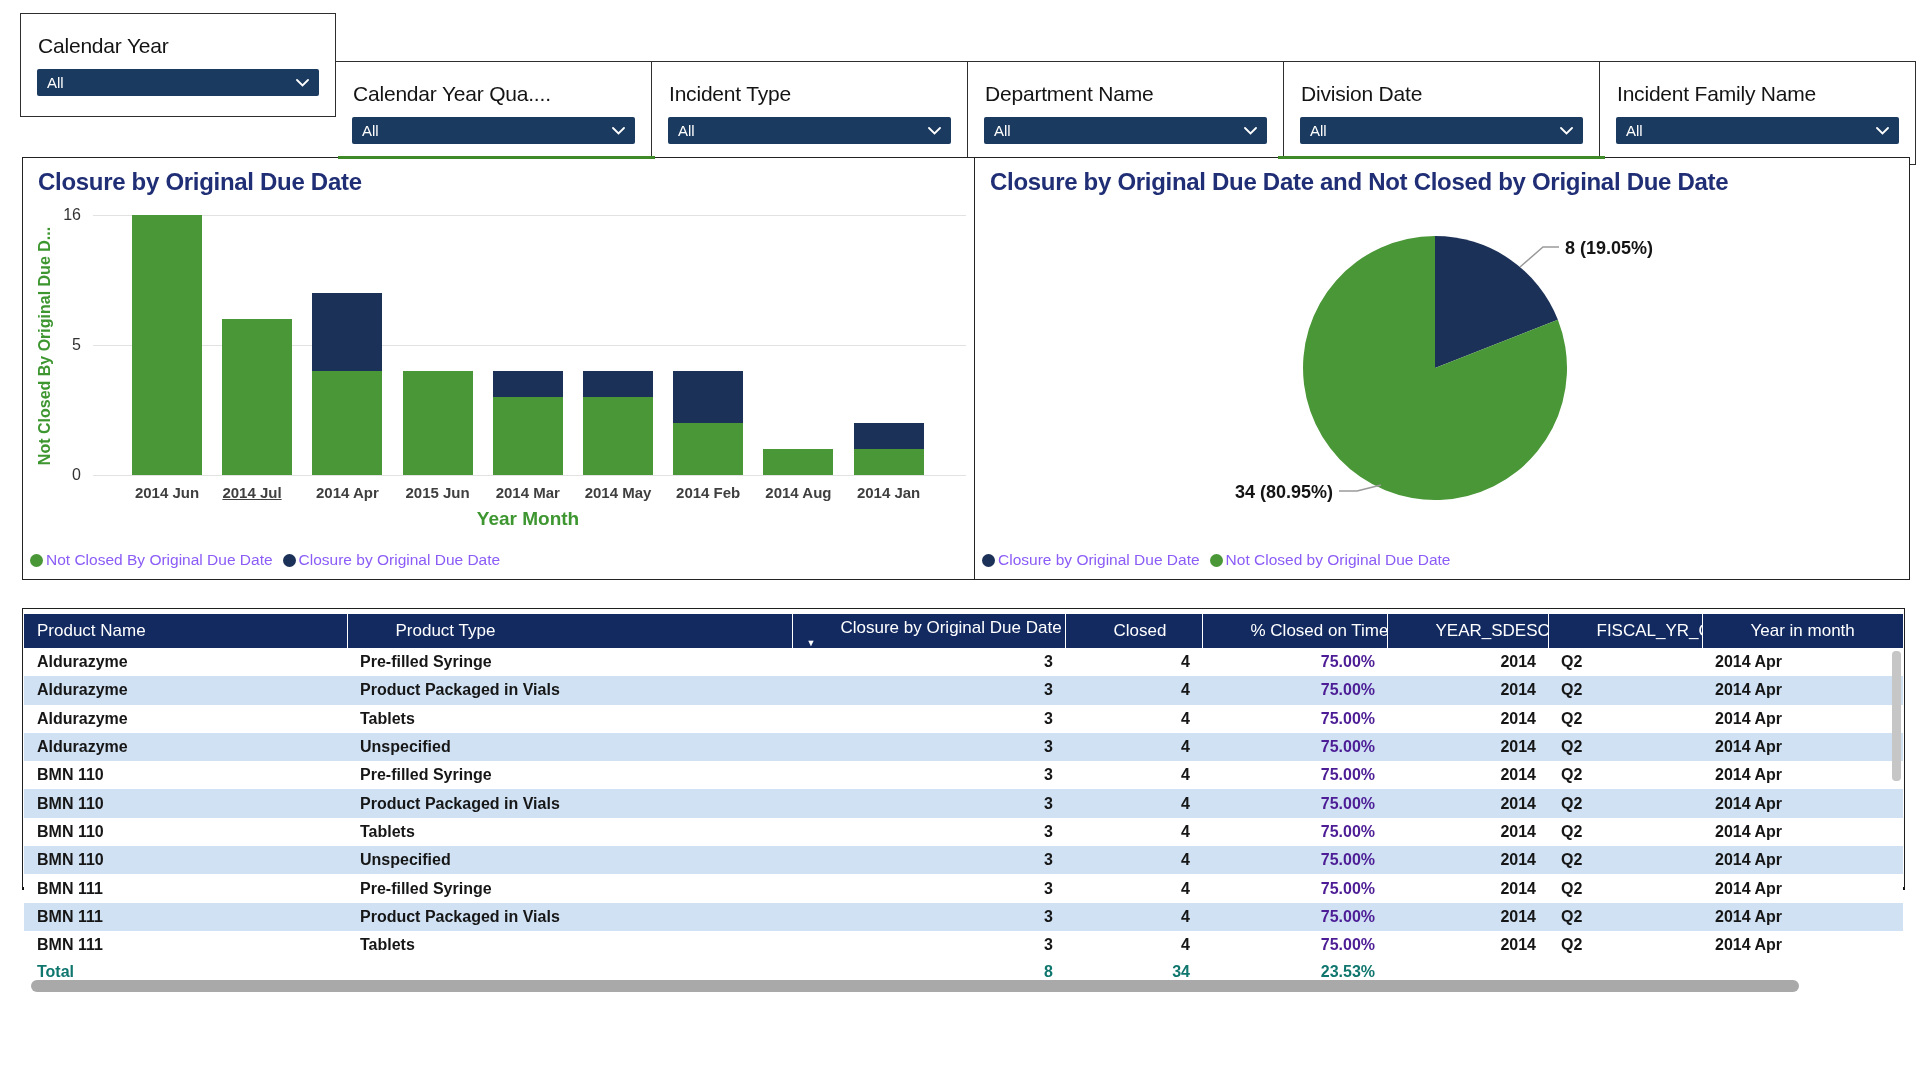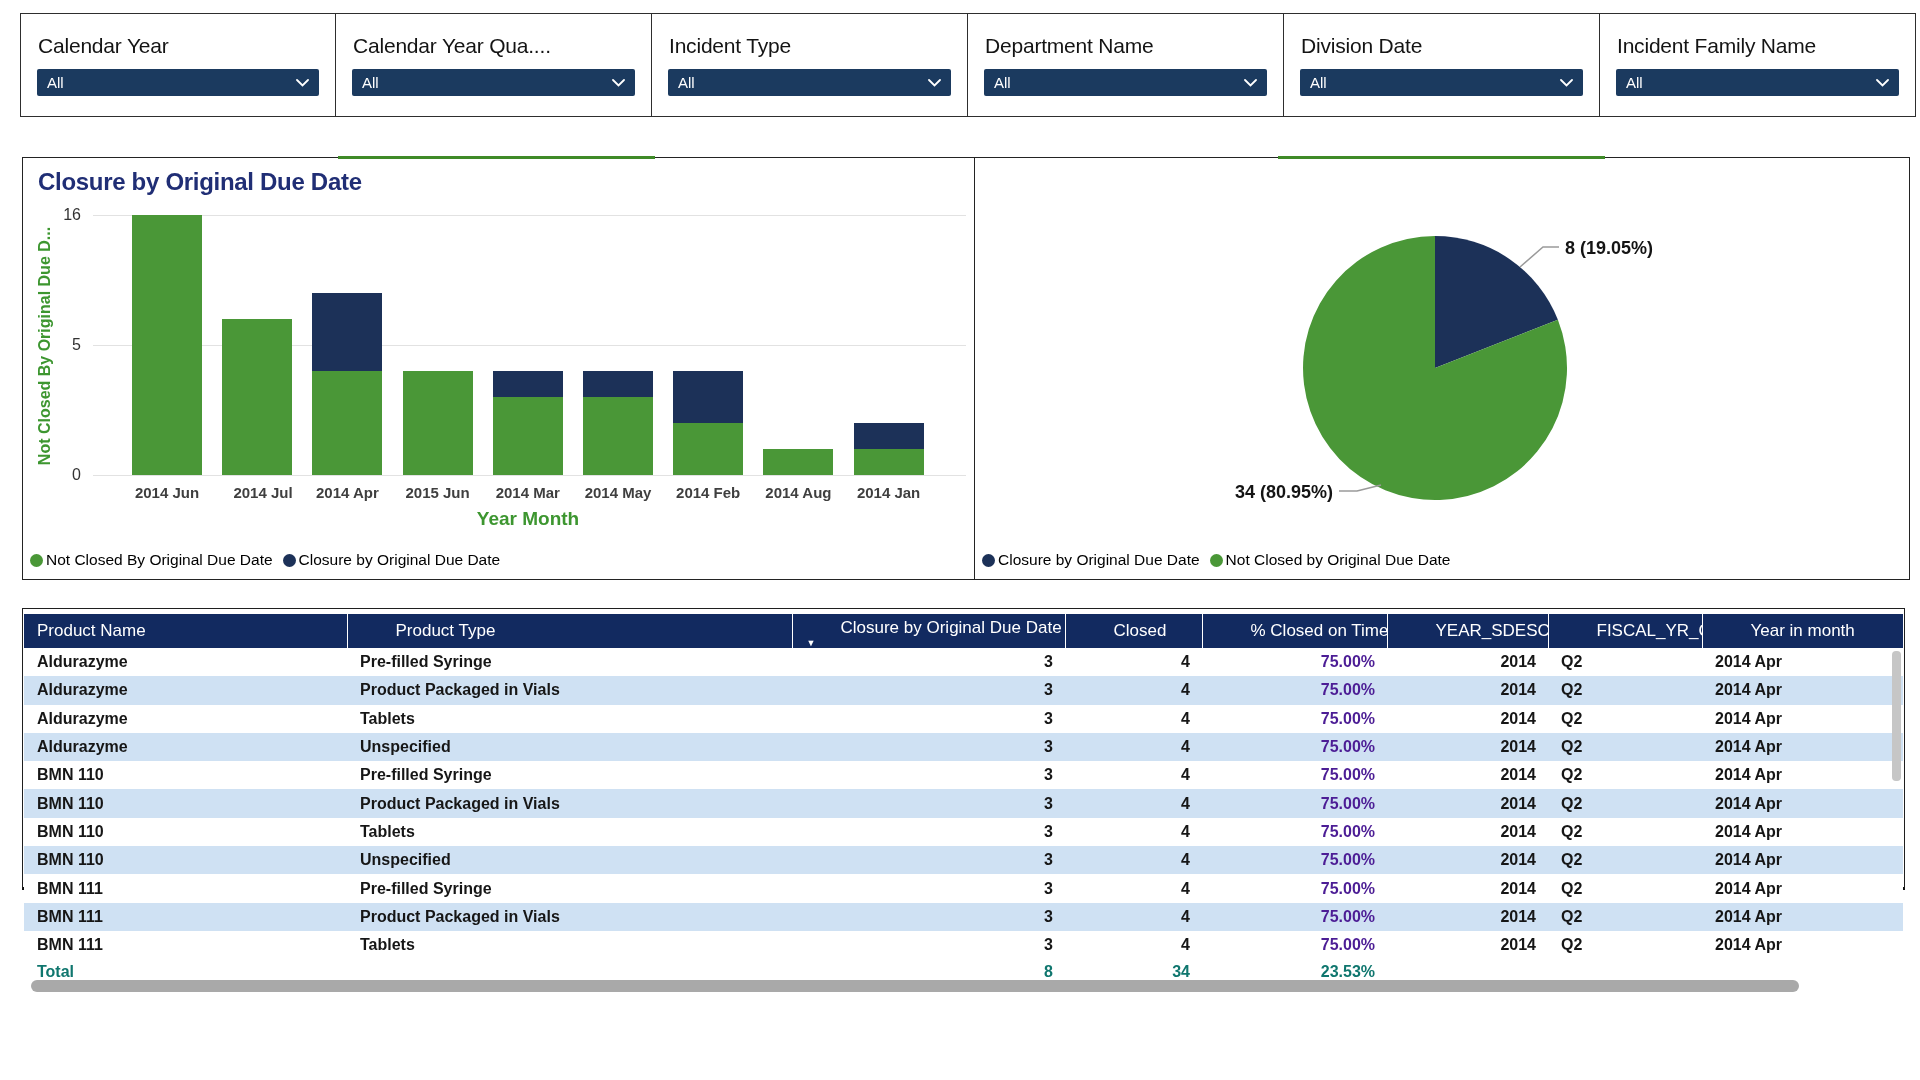--- a/index.html
+++ b/index.html
@@ -2,21 +2,21 @@
 <html><head>
 <meta charset="utf-8">
 <style>
   * { box-sizing: border-box; margin: 0; padding: 0; }
   body { background: #ffffff; font-family: "Liberation Sans", sans-serif; }
   .stage { position: relative; width: 1920px; height: 1080px; background: #fff; overflow: hidden; }
 
   
   .filter-bar { position: absolute; left: 20px; top: 13px; width: 1896px; height: 104px; display: flex; }
   .filter-card { width: 316px; height: 104px; border: 1px solid #2e2e2e; background: #fff; position: relative; }
-  .filter-card + .filter-card { border-left: none; }
+  .filter-card + .filter-card { border-left: none; margin-top: 48px; }
   .filter-label { position: absolute; left: 17px; top: 20px; font-size: 21px; color: #141414; letter-spacing: -0.2px; }
   .filter-dd { position: absolute; left: 16px; right: 16px; top: 55px; height: 27px; background: #1b3a5f;
                color: #fff; display: flex; align-items: center; justify-content: space-between;
                padding: 0 10px; font-size: 15px; border-radius: 2px; cursor: pointer; }
   .filter-dd svg { flex: 0 0 auto; }
 
   
   .panel { position: absolute; top: 157px; height: 423px; background: #fff; border: 1px solid #232323; }
   .panel-bar { left: 22px;  width: 953px; }
   .panel-pie { left: 974px; width: 936px; }
@@ -30,21 +30,21 @@
   .bar-seg { position: absolute; cursor: pointer; }
   .xlabel { position: absolute; width: 90px; text-align: center; font-size: 15px; font-weight: bold; color: #3f3f3f; white-space: nowrap; }
   .y-title { position: absolute; left: 22px; top: 188px; transform: translate(-50%,-50%) rotate(-90deg);
              white-space: nowrap; color: #3d9630; font-weight: bold; font-size: 16px; }
   .x-title { position: absolute; left: 144px; width: 722px; top: 350px; text-align: center;
              color: #3d9630; font-weight: bold; font-size: 19px; }
 
   .legend { position: absolute; left: 7px; top: 393px; display: flex; align-items: center; gap: 10px; }
   .legend-item { display: flex; align-items: center; cursor: pointer; }
   .legend-dot { width: 13px; height: 13px; border-radius: 50%; margin-right: 3px; flex: 0 0 auto; }
-  .legend-text { font-size: 15.5px; color: #000000; white-space: nowrap; text-align: center; }
+  .legend-text { font-size: 15.5px; color: #8b5cf6; white-space: nowrap; text-align: center; }
 
   .pie-svg { position: absolute; left: 0; top: 0; }
   .pie-svg text { font-family: "Liberation Sans", sans-serif; font-size: 18px; font-weight: bold; fill: #141414; }
   .pie-svg polyline { fill: none; stroke: #9a9a9a; stroke-width: 1.5; }
 
   
   .tablewrap { position: absolute; left: 22px; top: 608px; width: 1883px; height: 282px;
                background: #fff; border: 1px solid #1f1f1f; border-bottom: 3px solid #111; }
   table.grid { border-collapse: collapse; table-layout: fixed; width: 1879px; margin: 5px 0 0 1px; }
   table.grid td { overflow: hidden; white-space: nowrap; }
@@ -135,21 +135,21 @@
     <div class="plot" id="barPlot">
         <div class="gridline" style="top: 317px;"></div>
         <div class="ytick" style="left: 12px; top: 317px;">0</div>
         <div class="gridline" style="top: 187px;"></div>
         <div class="ytick" style="left: 12px; top: 187px;">5</div>
         <div class="gridline" style="top: 57px;"></div>
         <div class="ytick" style="left: 12px; top: 57px;">16</div>
         <div class="bar-seg" title="Not Closed By Original Due Date · 2014 Jun: 10" style="left: 109px; width: 70px; top: 57px; height: 260px; background: rgb(74, 151, 55);"></div>
         <div class="xlabel" style="left: 99px; top: 326px;">2014 Jun</div>
         <div class="bar-seg" title="Not Closed By Original Due Date · 2014 Jul: 6" style="left: 199.2px; width: 70px; top: 161px; height: 156px; background: rgb(74, 151, 55);"></div>
-        <div class="xlabel" style="left: 195px; top: 326px;">2014 Jul</div>
+        <div class="xlabel" style="left: 184px; top: 326px; text-decoration: underline;">2014 Jul</div>
         <div class="bar-seg" title="Not Closed By Original Due Date · 2014 Apr: 4" style="left: 289.4px; width: 70px; top: 213px; height: 104px; background: rgb(74, 151, 55);"></div>
         <div class="bar-seg" title="Closure by Original Due Date · 2014 Apr: 3" style="left: 289.4px; width: 70px; top: 135px; height: 78px; background: rgb(28, 49, 88);"></div>
         <div class="xlabel" style="left: 279.4px; top: 326px;">2014 Apr</div>
         <div class="bar-seg" title="Not Closed By Original Due Date · 2015 Jun: 4" style="left: 379.6px; width: 70px; top: 213px; height: 104px; background: rgb(74, 151, 55);"></div>
         <div class="xlabel" style="left: 369.6px; top: 326px; text-align: center;">2015 Jun</div>
         <div class="bar-seg" title="Not Closed By Original Due Date · 2014 Mar: 3" style="left: 469.8px; width: 70px; top: 239px; height: 78px; background: rgb(74, 151, 55);"></div>
         <div class="bar-seg" title="Closure by Original Due Date · 2014 Mar: 1" style="left: 469.8px; width: 70px; top: 213px; height: 26px; background: rgb(28, 49, 88);"></div>
         <div class="xlabel" style="left: 459.8px; top: 326px;">2014 Mar</div>
         <div class="bar-seg" title="Not Closed By Original Due Date · 2014 May: 3" style="left: 560px; width: 70px; top: 239px; height: 78px; background: rgb(74, 151, 55);"></div>
         <div class="bar-seg" title="Closure by Original Due Date · 2014 May: 1" style="left: 560px; width: 70px; top: 213px; height: 26px; background: rgb(28, 49, 88);"></div>
@@ -171,20 +171,21 @@
         </div>
         <div class="legend-item">
           <span class="legend-dot" style="background: rgb(28, 49, 88);"></span>
           <span class="legend-text">Closure by Original Due Date</span>
         </div>
       </div>
   </section>
 
   <section class="panel panel-pie">
     <div class="accent" style="left:303px;width:327px;"></div>
+    <h2 class="chart-title">Closure by Original Due Date and Not Closed by Original Due Date</h2>
     <svg class="pie-svg" id="pieSvg" width="934" height="421" viewBox="0 0 934 421">
         <path d="M 460 210 L 460.0 78.0 A 132 132 0 0 1 582.9 161.8 Z" fill="#1c3158">
           <title>Closure by Original Due Date: 8 (19.05%)</title>
         </path>
         <path d="M 460 210 L 582.9 161.8 A 132 132 0 1 1 460.0 78.0 Z" fill="#4a9737">
           <title>Not Closed by Original Due Date: 34 (80.95%)</title>
         </path>
         <polyline points="545,109 568,89 584,89"></polyline>
         <text x="590" y="96" text-anchor="start">8 (19.05%)</text>
         <polyline points="406,327 382,333 364,333"></polyline>

